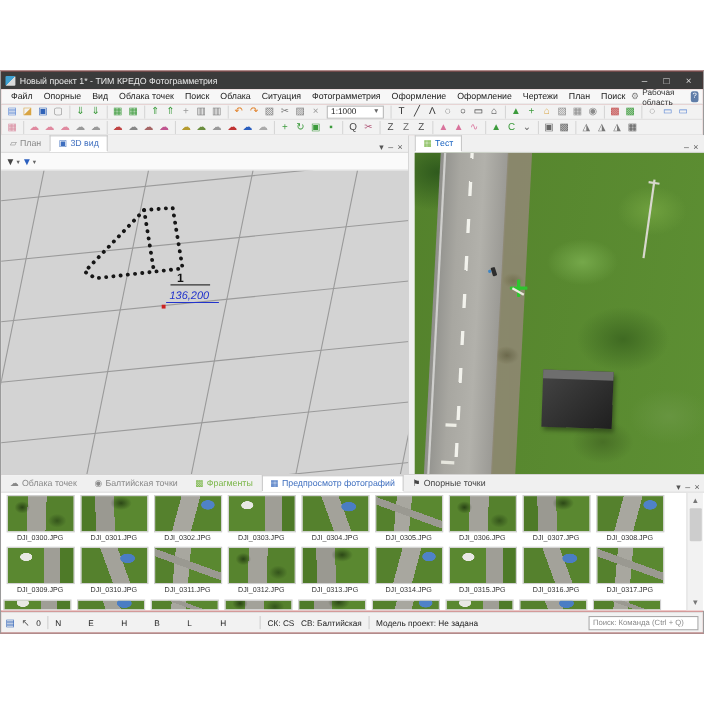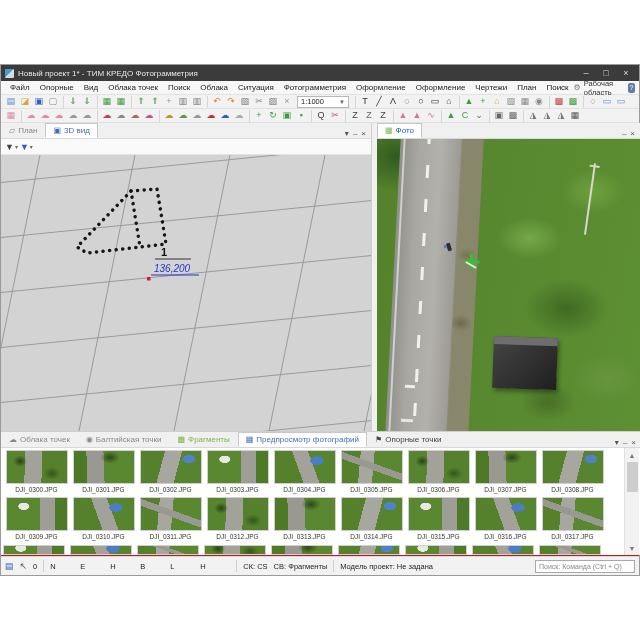--- a/index.html
+++ b/index.html
@@ -314,21 +314,21 @@
         </svg>
       </div>
     </div>
 
     <div class="splitter-v"></div>
 
     <div class="right-panel">
       <div class="panel-tabs">
         <span class="ptab active">
           <span class="tico" style="color:#7ab648">▦</span>
-          <span>Фото</span>
+          <span>Тест</span>
         </span>
         <span class="pctrl">
           <span>–</span>
           <span>×</span>
         </span>
       </div>
       <div class="photo">
         <div class="road">
           <div class="edge"></div>
           <div class="centerline"></div>
@@ -505,21 +505,21 @@
 
     <span class="coordlbl">N</span>
         <span class="coordlbl">E</span>
         <span class="coordlbl">H</span>
         <span class="coordlbl">B</span>
         <span class="coordlbl">L</span>
         <span class="coordlbl">H</span>
       </span>
     <span class="ssep"></span>
     <span>СК: CS</span>
-    <span>СВ: Фрагменты</span>
+    <span>СВ: Балтийская</span>
     <span class="ssep"></span>
     <span>Модель проект: Не задана</span>
     <span class="search-box">
       <span>Поиск: Команда (Ctrl + Q)</span>
     </span>
   </div>
 
 </div>
 
 </body></html>

